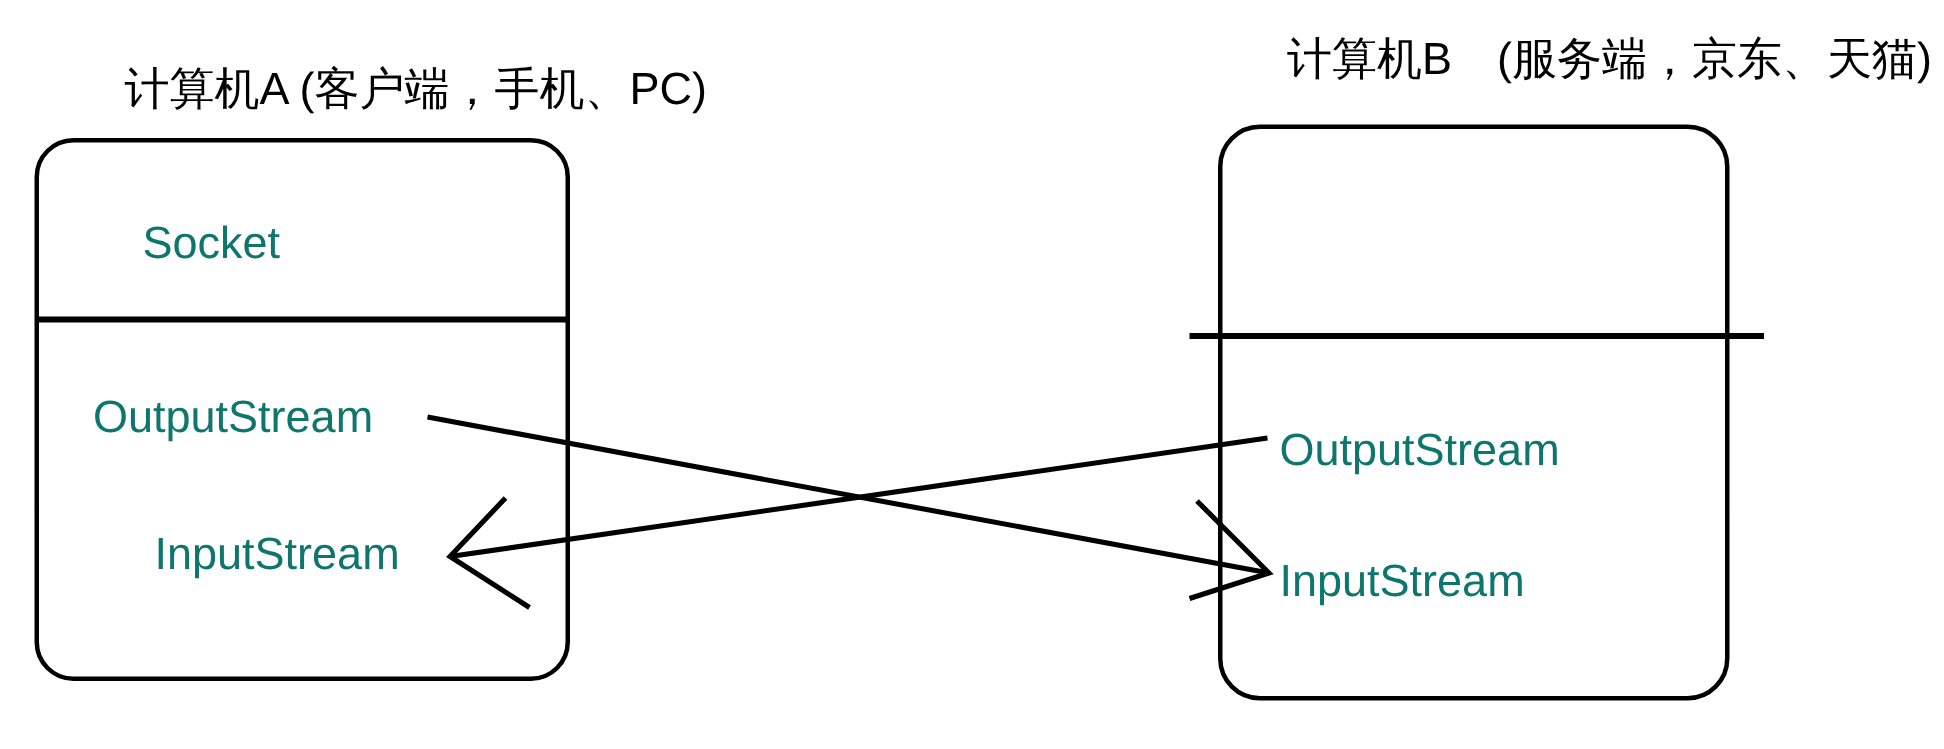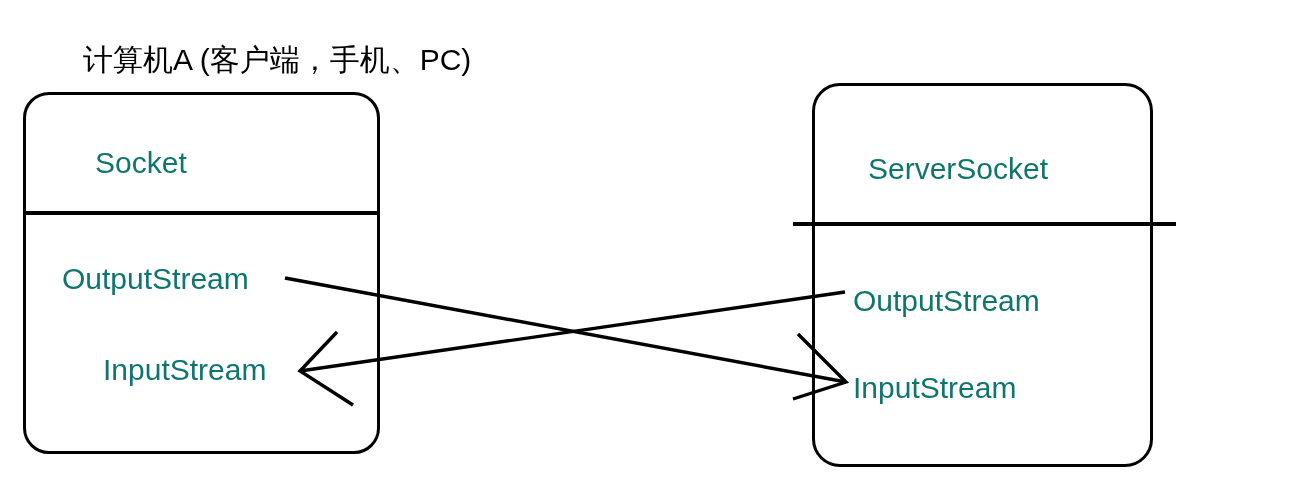--- a/index.html
+++ b/index.html
@@ -56,26 +56,26 @@
   <div class="abs box" style="left:23px; top:92px; width:357px; height:362px;"></div>
 
   <div class="abs hline" style="left:25px; top:211px; width:353px;"></div>
 
   <div class="abs label" style="left:95px; top:145px;">Socket</div>
 
   <div class="abs label" style="left:62px; top:261px;">OutputStream</div>
 
   <div class="abs label" style="left:103px; top:352px;">InputStream</div>
 
+  <div class="abs title" style="left:858px; top:22px;">计算机B　(服务端，京东、天猫)</div>
 
   <div class="abs box" style="left:812px; top:83px; width:341px; height:384px; border-radius:28px;"></div>
 
   <div class="abs hline" style="left:793px; top:222px; width:383px;"></div>
 
-  <div class="abs label" style="left:868px; top:151px;">ServerSocket</div>
 
   <div class="abs label" style="left:853px; top:283px;">OutputStream</div>
 
   <div class="abs label" style="left:853px; top:370px;">InputStream</div>
 
   <svg class="arrows" width="1296" height="499" viewBox="0 0 1296 499">
 
     <line x1="285" y1="278" x2="846" y2="382" stroke="#000000" stroke-width="3.4"></line>
     <polyline points="798,334 846,382 793,399" fill="none" stroke="#000000" stroke-width="3.4"></polyline>
 

